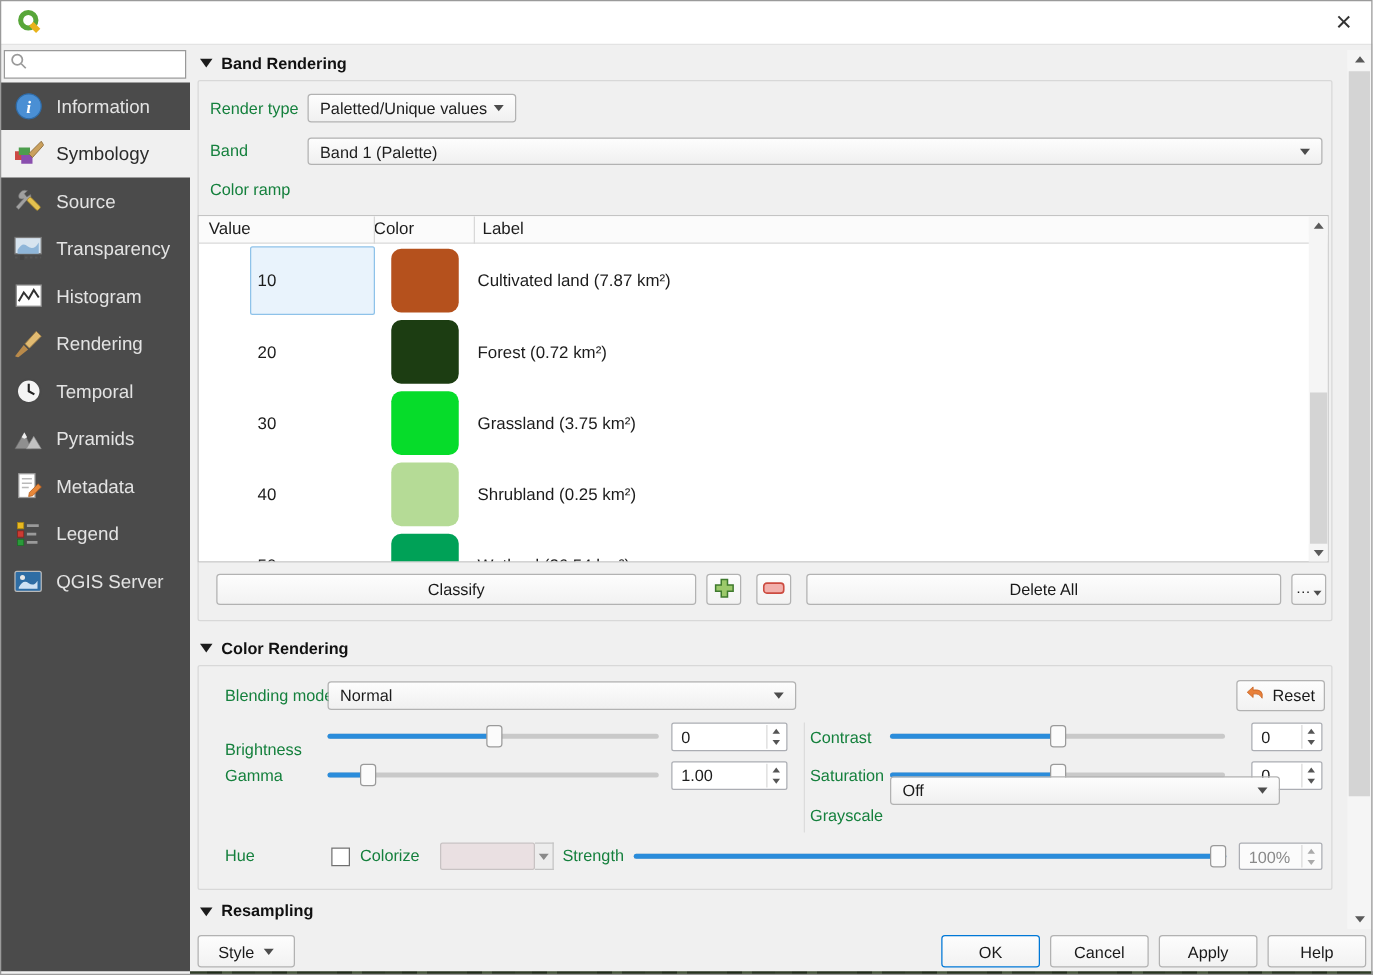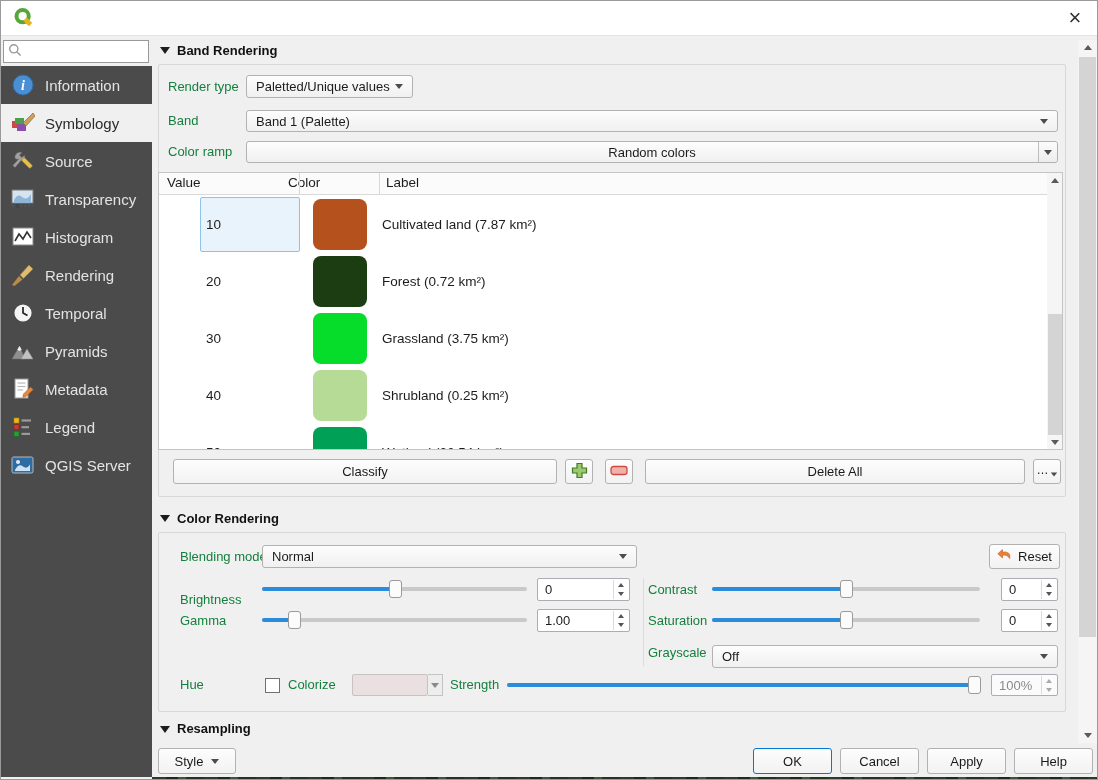--- a/index.html
+++ b/index.html
@@ -241,31 +241,25 @@
     <span class="tri-dn"></span>
   </div>
 
   <div class="abs lbl" style="left:168px;top:110px;height:22px;line-height:22px">Band</div>
   <div class="abs combo" style="left:246px;top:110px;width:812px;height:22px">
     <span class="cb-text">Band 1 (Palette)</span>
     <span class="tri-dn"></span>
   </div>
 
   <div class="abs lbl" style="left:168px;top:141px;height:22px;line-height:22px">Color ramp</div>
-  <div class="abs combo" style="left:246px;top:141px;width:812px;height:22px">
-    <span class="cb-text" style="text-align:center">Random colors</span>
-    <span class="cb-split">
-        <span class="tri-dn"></span>
-      </span>
-  </div>
 
   <div id="class-table" class="abs">
     <div id="tbl-head">
       <span class="th" style="left:8px">Value</span>
-      <span class="th" style="left:129px">Color</span>
+      <span class="th" style="left:140px">Color</span>
       <span class="th" style="left:227px">Label</span>
       <span class="col-sep" style="left:140px"></span>
       <span class="col-sep" style="left:220px"></span>
     </div>
     <div id="tbl-rows">
         <div class="trow selected" style="top: 0px;">
       <div class="sel-cell"></div>
       <div class="tval">10</div>
       <div class="tswatch" style="background: rgb(181, 81, 29);"></div>
       <div class="tlabel">Cultivated land (7.87 km²)</div>
@@ -411,21 +405,21 @@
         <span class="sp-up">
           <span class="sp-tri-u"></span>
         </span>
         <span class="sp-dn">
           <span class="sp-tri-d"></span>
         </span>
       </span>
   </div>
 
   <div class="abs lbl" style="left:648px;top:641px;height:23px;line-height:23px">Grayscale</div>
-  <div class="abs combo" style="left:712px;top:645px;width:346px;height:23px">
+  <div class="abs combo" style="left:712px;top:621px;width:312px;height:23px">
     <span class="cb-text">Off</span>
     <span class="tri-dn"></span>
   </div>
 
   <div class="abs lbl" style="left:180px;top:674px;height:22px;line-height:22px">Hue</div>
   <div class="checkbox" style="left:265px;top:678px"></div>
   <div class="abs lbl" style="left:288px;top:674px;height:22px;line-height:22px">Colorize</div>
   <div id="color-btn"></div>
   <div id="color-btn-arrow">
       <span class="tri-dn" style="border-top-color:#8a8a8a"></span>

